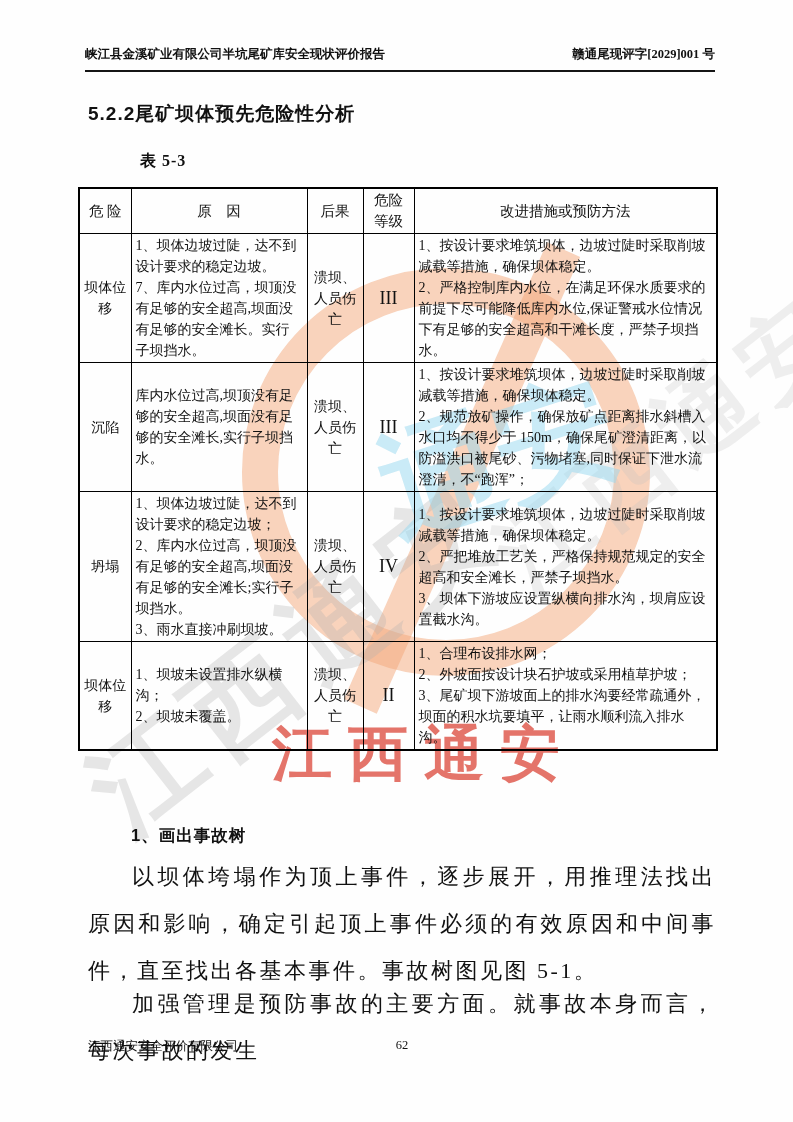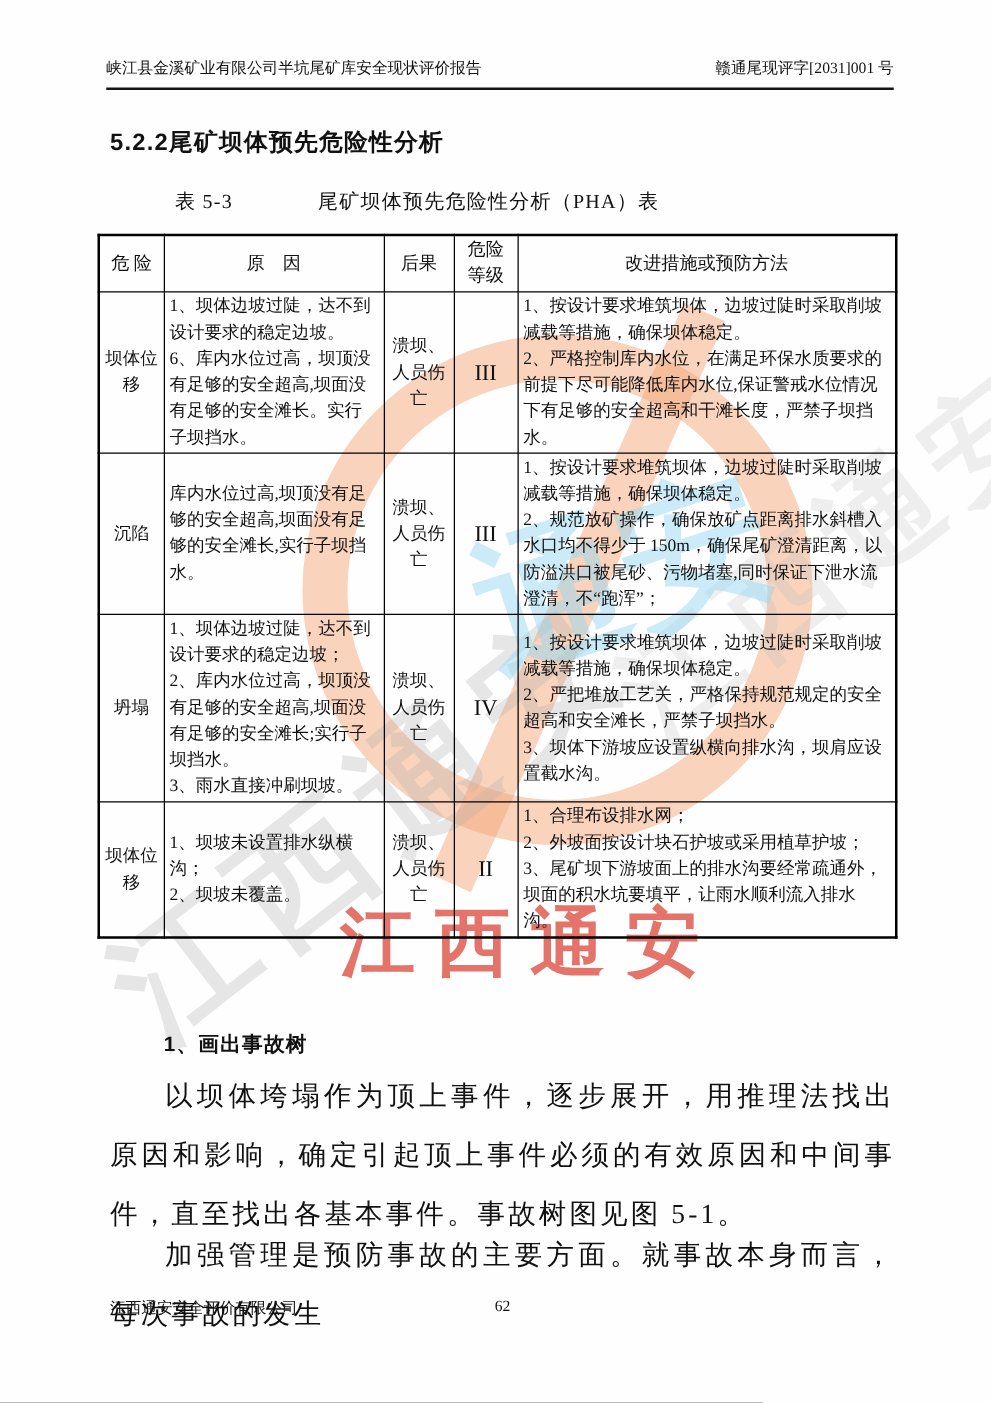--- a/index.html
+++ b/index.html
@@ -53,31 +53,31 @@
     font-family:"Liberation Sans","DejaVu Sans",sans-serif;
     font-size:60px;font-weight:bold;letter-spacing:16px;
     color:rgba(217,62,48,0.72);
     white-space:nowrap;
   }
   
   .content{position:absolute;inset:0;z-index:1;}
   .doc-header{
     position:absolute;left:85px;top:46px;width:630px;
     display:flex;justify-content:space-between;align-items:flex-end;
-    font-size:12.5px;font-weight:normal;
+    font-size:12.5px;font-weight:bold;
     border-bottom:2px solid #151515;padding-bottom:7px;
   }
   .h-sans{font-family:Liberation Sans, sans-serif;font-weight:bold;}
   .sec-title{position:absolute;left:88px;font-size:19px;letter-spacing:1px;}
   .sec-522{top:101px;}
   .sec-523{top:772px;}
   .table-caption{
     position:absolute;left:88px;top:151px;width:628px;
-    display:flex;padding-left:52px;gap:68px;box-sizing:border-box;
-    font-size:16px;font-weight:normal;letter-spacing:1px;
+    display:flex;padding-left:52px;gap:92px;box-sizing:border-box;
+    font-size:16px;font-weight:bold;letter-spacing:1px;
   }
   .pha-wrap{position:absolute;left:78px;top:187px;}
   table.pha{
     border-collapse:collapse;table-layout:fixed;width:638px;
     border:2px solid #000;
     font-size:14px;line-height:21px;
   }
   table.pha th,table.pha td{
     border:1px solid #000;
     padding:1px 4px;
@@ -115,28 +115,27 @@
     <div class="wm-gray-text">江西通安</div>
     <div class="wm-gray-text2">江西通安</div>
     <div class="wm-blue-text">通安</div>
     <div class="wm-red-text">江西通安</div>
   </div>
 
   <div class="content">
 
     <div class="doc-header">
       <span>峡江县金溪矿业有限公司半坑尾矿库安全现状评价报告</span>
-      <span>赣通尾现评字[2031]001 号</span>
+      <span>赣通尾现评字[2029]001 号</span>
     </div>
 
     <div class="sec-title sec-522 h-sans">5.2.2尾矿坝体预先危险性分析</div>
 
     <div class="table-caption">
       <span>表 5-3</span>
-      <span>尾矿坝体预先危险性分析（PHA）表</span>
     </div>
 
     <div class="pha-wrap">
       <table class="pha">
         <colgroup>
           <col style="width:52px">
             <col style="width:176px">
             <col style="width:56px">
             <col style="width:51px">
             <col style="width:303px">
@@ -148,21 +147,21 @@
             <th>后果</th>
             <th>危险
 等级</th>
             <th>改进措施或预防方法</th>
           </tr>
         </thead>
         <tbody>
             <tr style="height: 124px;">
               <td class="al-center">坝体位移</td>
               <td class="al-left">1、坝体边坡过陡，达不到设计要求的稳定边坡。
-6、库内水位过高，坝顶没有足够的安全超高,坝面没有足够的安全滩长。实行子坝挡水。</td>
+7、库内水位过高，坝顶没有足够的安全超高,坝面没有足够的安全滩长。实行子坝挡水。</td>
               <td class="al-center">溃坝、人员伤亡</td>
               <td class="al-center cell-level">III</td>
               <td class="al-left">1、按设计要求堆筑坝体，边坡过陡时采取削坡减载等措施，确保坝体稳定。
 2、严格控制库内水位，在满足环保水质要求的前提下尽可能降低库内水位,保证警戒水位情况下有足够的安全超高和干滩长度，严禁子坝挡水。</td>
             </tr>
             <tr style="height: 128px;">
               <td class="al-center">沉陷</td>
               <td class="al-left">库内水位过高,坝顶没有足够的安全超高,坝面没有足够的安全滩长,实行子坝挡水。</td>
               <td class="al-center">溃坝、人员伤亡</td>
               <td class="al-center cell-level">III</td>

